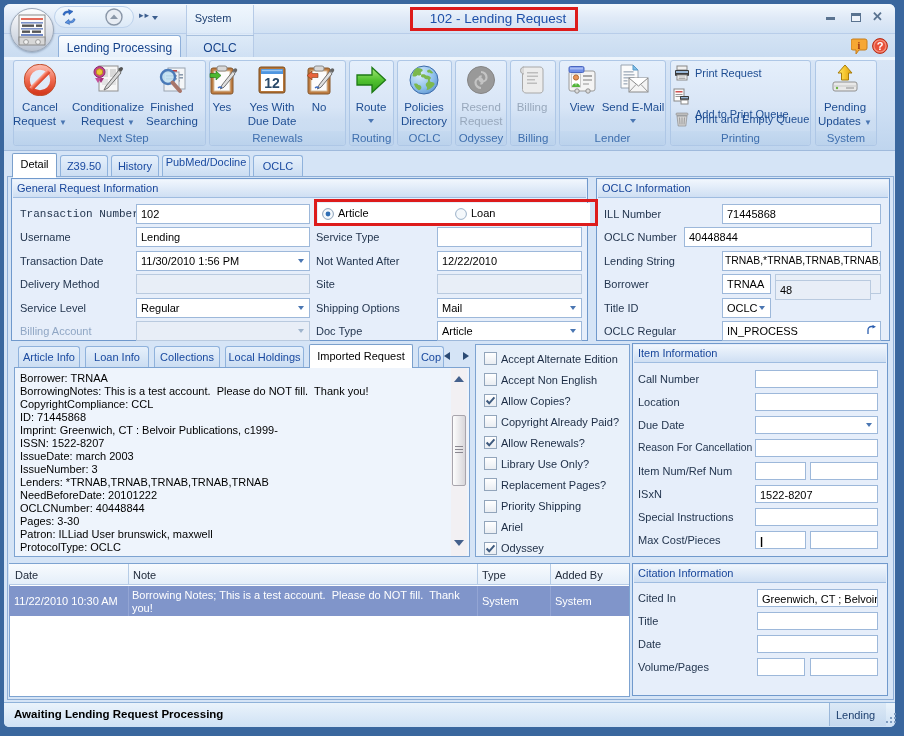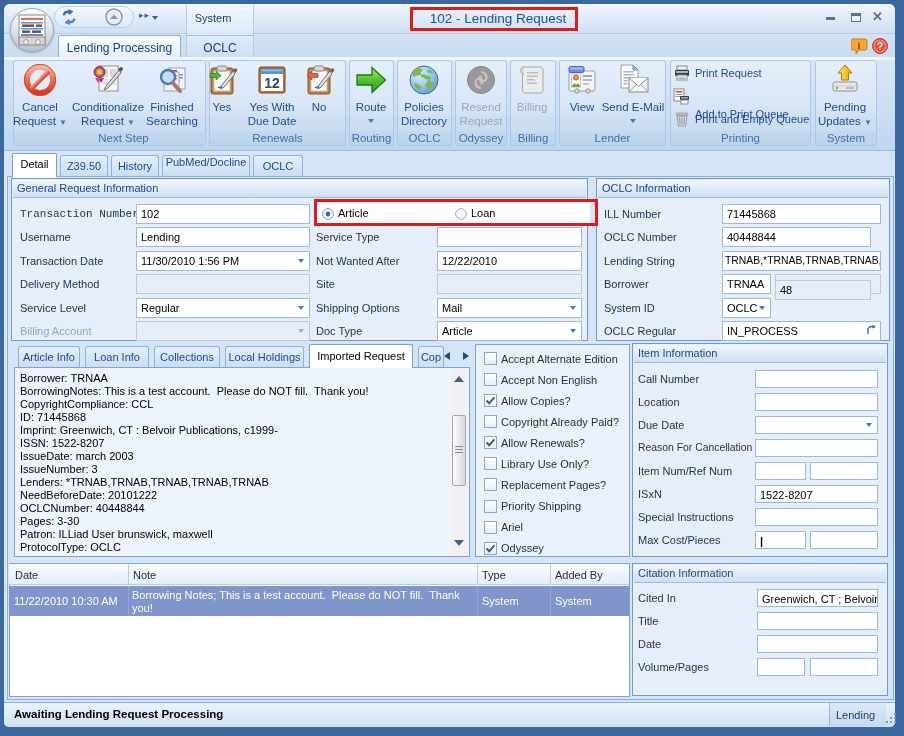--- a/index.html
+++ b/index.html
@@ -334,24 +334,24 @@
 <div class="lbl" style="left:471px;top:207px;color:#000;z-index:2;">Loan</div>
 <div class="abs" style="left:314px;top:199px;width:284px;height:27px;border:3px solid #dd1b1b;z-index:8;"></div>
 <div class="gb" style="left:596px;top:178px;width:294px;height:163px;z-index:2;">
     <div class="gbcap"></div>
   </div>
 <div class="cap" style="left:602px;top:182px;z-index:2;">OCLC Information</div>
 <div class="lbl" style="left:604px;top:207.5px;z-index:2;">ILL Number</div>
 <div class="lbl" style="left:604px;top:231px;z-index:2;">OCLC Number</div>
 <div class="lbl" style="left:604px;top:254.5px;z-index:2;">Lending String</div>
 <div class="lbl" style="left:604px;top:278px;z-index:2;">Borrower</div>
-<div class="lbl" style="left:604px;top:301.5px;z-index:2;">System ID</div>
+<div class="lbl" style="left:604px;top:301.5px;z-index:2;">Title ID</div>
 <div class="lbl" style="left:604px;top:325px;z-index:2;">OCLC Regular</div>
 <div class="fld" style="left:722px;top:203.5px;width:159px;height:20px;z-index:2;">71445868</div>
-<div class="fld" style="left:722px;top:227px;width:149px;height:20px;z-index:2;">40448844</div>
+<div class="fld" style="left:684px;top:227px;width:188px;height:20px;z-index:2;">40448844</div>
 <div class="fld" style="left:722px;top:250.5px;width:159px;height:20px;font-size:10.4px;padding-left:2px;z-index:2;">TRNAB,*TRNAB,TRNAB,TRNAB,</div>
 <div class="fld" style="left:722px;top:274px;width:49px;height:20px;z-index:2;">TRNAA</div>
 <div class="fld dis" style="left:775px;top:274px;width:106px;height:20px;z-index:2;">1</div>
 <div class="abs" style="left:858px;top:278px;font-size:11px;color:#2c5fb0;font-weight:bold;letter-spacing:1px;z-index:2;">⋯</div>
 <div class="fld" style="left:722px;top:297.5px;width:49px;height:20px;z-index:2;">OCLC</div>
 <div class="dd" style="left:759px;top:305.5px;z-index:2;z-index:3;"></div>
 <div class="fld dis" style="left:775px;top:280px;width:96px;height:20px;z-index:2;">48</div>
 <div class="fld" style="left:722px;top:321px;width:159px;height:20px;z-index:2;">IN_PROCESS</div>
 <svg class="abs" style="left:866px;top:325px;z-index:2;" width="11" height="11" viewBox="0 0 11 11">
     <path d="M2 9 L2 5 a3.5 3.5 0 0 1 3.5-3.5 L8 1.5" stroke="#2c5fb0" stroke-width="1.3" fill="none"></path>

